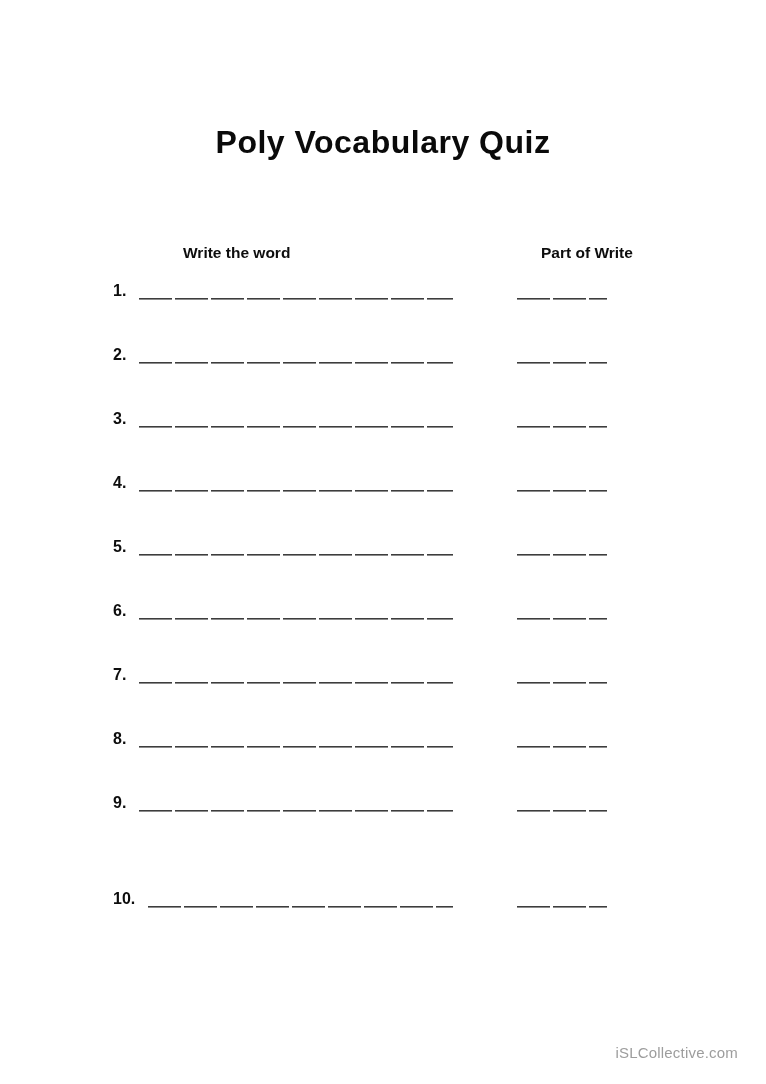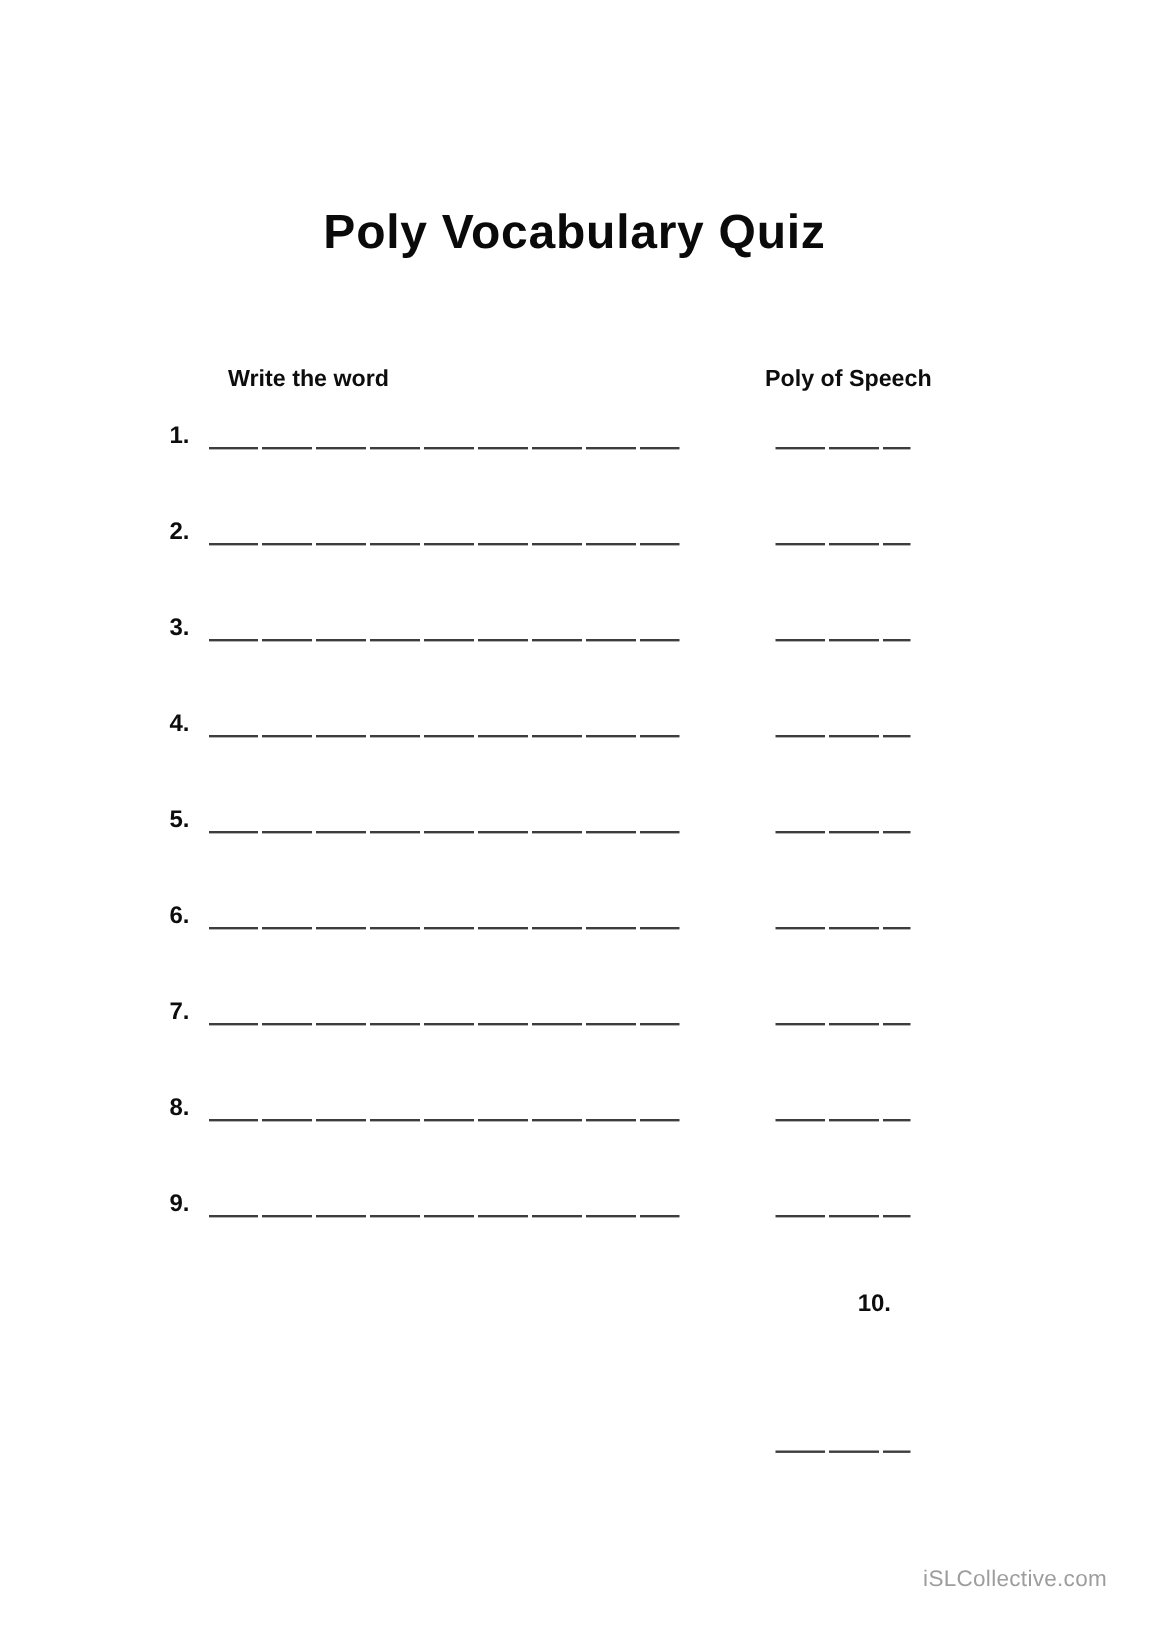--- a/index.html
+++ b/index.html
@@ -11,36 +11,37 @@
     position: relative;
     width: 766px;
     height: 1084px;
     background: #ffffff;
     font-family: "Liberation Sans", "DejaVu Sans", sans-serif;
     color: #0d0d0d;
     overflow: hidden;
   }
   .quiz-title {
     position: absolute;
-    top: 136px;
+    top: 124px;
     left: 0;
     width: 100%;
     text-align: center;
     font-size: 32px;
     font-weight: bold;
     letter-spacing: 0.5px;
     color: #0a0a0a;
   }
   .col-header {
     position: absolute;
     top: 244px;
     font-size: 15.5px;
     font-weight: bold;
     color: #0d0d0d;
     white-space: nowrap;
+    margin-left: 31px;
   }
   .col-header.word { left: 152px; }
   .col-header.pos  { left: 510px; }
 
   .quiz-row {
     position: absolute;
     left: 113px;
     width: 494px;
     height: 20px;
     display: flex;
@@ -67,41 +68,41 @@
     margin-right: 64px;
   }
   .blank.short {
     flex: 0 0 90px;
     width: 90px;
   }
   
   .r0 { top: 280px; } .r1 { top: 344px; } .r2 { top: 408px; }
   .r3 { top: 472px; } .r4 { top: 536px; } .r5 { top: 600px; }
   .r6 { top: 664px; } .r7 { top: 728px; } .r8 { top: 792px; }
-  .r9 { top: 860px; flex-direction: column; }
+  .r9 { top: 888px; }
 
   .watermark {
     position: absolute;
     top: 1044px;
     right: 28px;
     font-size: 15px;
     color: #9d9d9d;
     letter-spacing: 0.2px;
   }
 </style>
 </head>
 <body>
 
 <div class="page">
 
   <div class="quiz-title">Poly Vocabulary Quiz</div>
 
   <div class="col-header word">Write the word</div>
 
-  <div class="col-header pos">Poly of Speech</div>
+  <div class="col-header pos">Part of Write</div>
 
   <div class="quiz-row r0">
     <span class="row-number">1.</span>
     <span class="blank long"></span>
     <span class="blank short"></span>
   </div>
 
   <div class="quiz-row r1">
     <span class="row-number">2.</span>
     <span class="blank long"></span>

